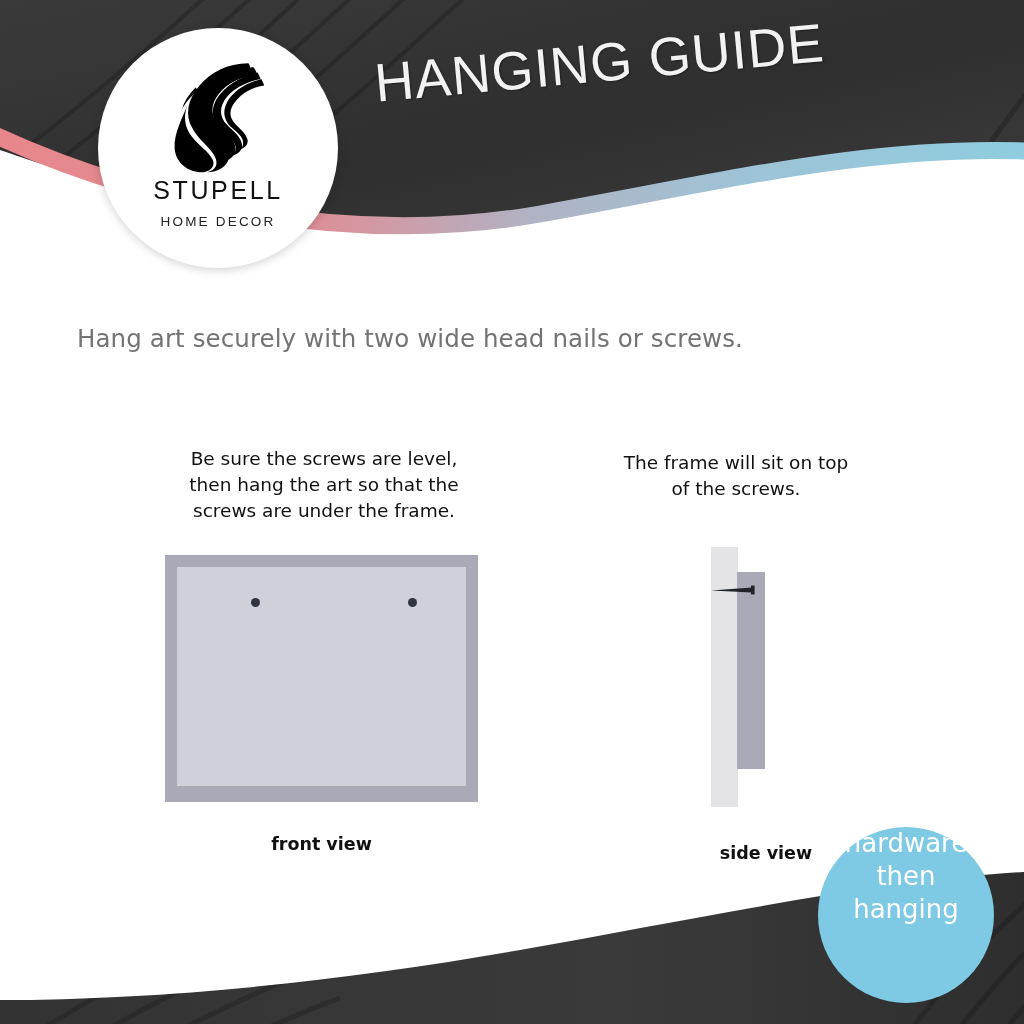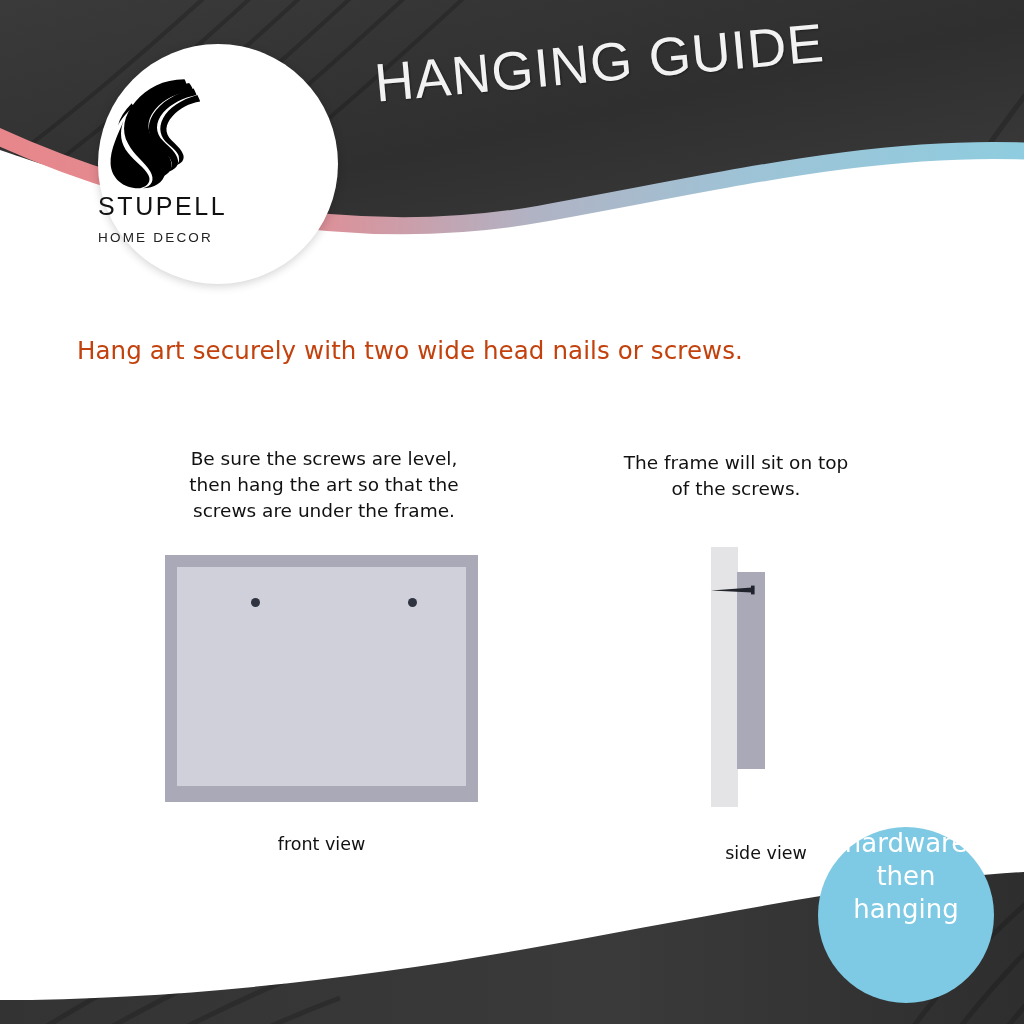--- a/index.html
+++ b/index.html
@@ -23,28 +23,29 @@
     top: 0;
     width: 1024px;
     height: 1024px;
     pointer-events: none;
   }
 
   
   .logo-badge {
     position: absolute;
     left: 98px;
-    top: 44px;
+    top: 28px;
     width: 240px;
     height: 240px;
     border-radius: 50%;
     background: #ffffff;
     box-shadow: 0 2px 10px rgba(0,0,0,0.18);
     display: flex;
     flex-direction: column;
+    align-items: center;
     justify-content: flex-start;
     padding-top: 20px;
     box-sizing: border-box;
   }
   .logo-mark {
     width: 112px;
     height: 120px;
     margin-top: 6px;
   }
   .logo-name {
@@ -87,26 +88,26 @@
     top: 240px;
     font-size: 37px;
     font-weight: 400;
     color: #111111;
     letter-spacing: 0.3px;
     white-space: nowrap;
   }
   .lead-line {
     position: absolute;
     left: 0;
-    top: 336px;
+    top: 324px;
     width: 820px;
     text-align: center;
     font-size: 24.5px;
     font-weight: 400;
-    color: #c2410c;
+    color: #737373;
     letter-spacing: 0.1px;
   }
 
   
   .caption {
     position: absolute;
     font-size: 18.5px;
     line-height: 26px;
     color: #111111;
     text-align: center;
@@ -174,21 +175,21 @@
     width: 48px;
     height: 10px;
   }
 
   
   .view-label {
     position: absolute;
     font-size: 17.5px;
     color: #111111;
     text-align: center;
-    font-weight: 400;
+    font-weight: 700;
   }
   .view-label.front { left: 165px; top: 834px; width: 313px; }
   .view-label.side  { left: 691px; top: 843px; width: 150px; }
 
   
   .hfh-badge {
     position: absolute;
     left: 818px;
     top: 827px;
     width: 176px;

